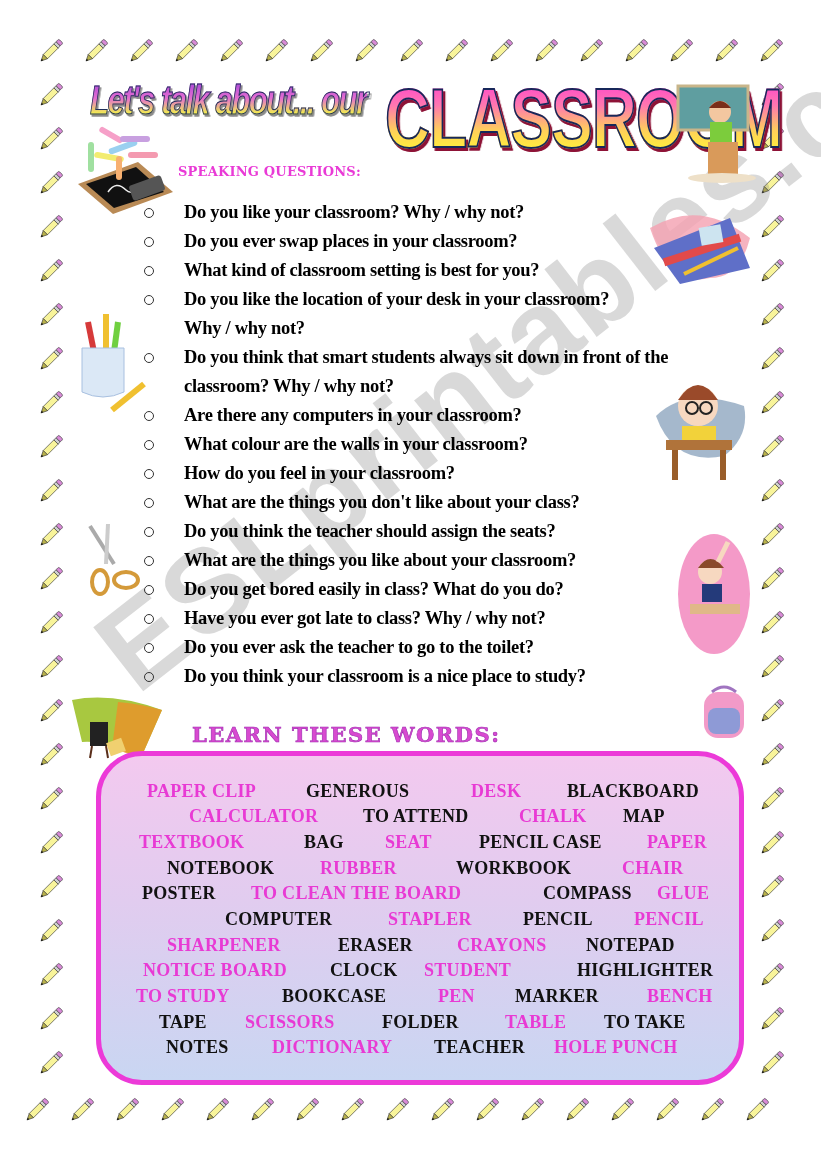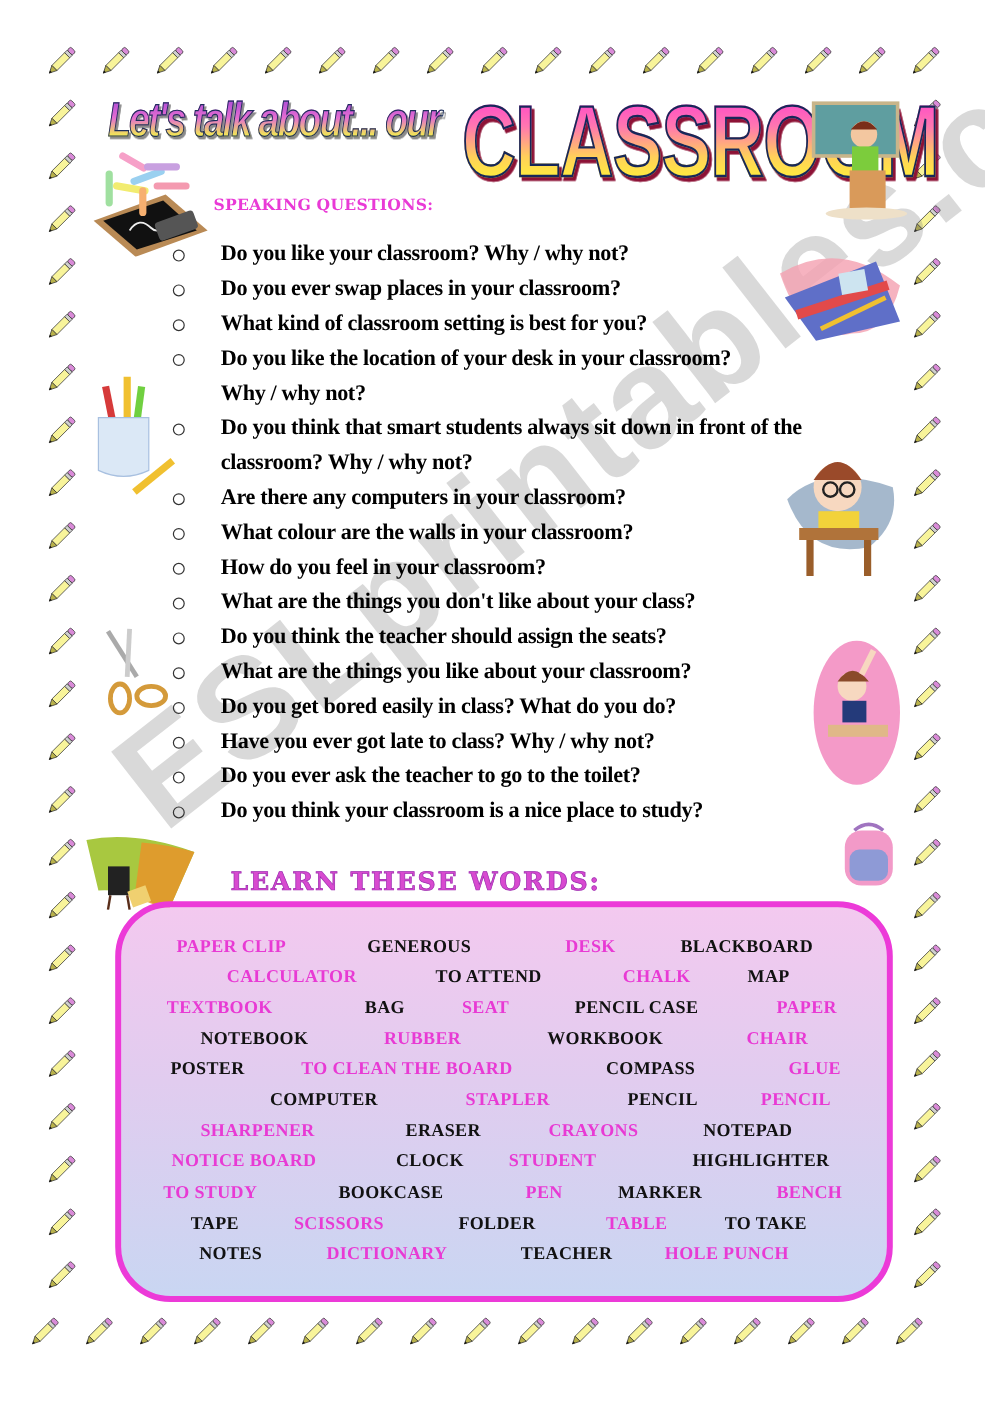--- a/index.html
+++ b/index.html
@@ -78,21 +78,21 @@
     border: 5px solid #ec3ad8; border-radius: 46px;
     background: linear-gradient(180deg, #f3c9ef 0%, #e1ccef 45%, #c9d6f2 100%);
     box-sizing: border-box;
   }
   .word-row {
     position: absolute; left: 0; width: 100%; height: 24px;
   }
   .word {
     position: absolute; top: 0;
     font-family: "Liberation Serif", serif; font-weight: bold;
-    font-size: 15px; letter-spacing: 0.3px; white-space: nowrap;
+    font-size: 18px; letter-spacing: 0.3px; white-space: nowrap;
   }
   .word.pink { color: #e83ad4; }
   .word.black { color: #111; }
 
   
   .watermark {
     position: absolute; left: 70px; top: 610px;
     font-family: "Liberation Sans", sans-serif; font-weight: bold;
     font-size: 118px; color: rgba(120,120,120,0.28);
     transform: rotate(-38deg); transform-origin: left top;
@@ -1138,21 +1138,21 @@
       </div>
       <div class="word-row" style="top: 102px;">
         <span class="word black" style="left: 66px;">NOTEBOOK</span>
         <span class="word pink" style="left: 219px; font-family: Liberation Serif, serif;">RUBBER</span>
         <span class="word black" style="left: 355px;">WORKBOOK</span>
         <span class="word pink" style="left: 521px;">CHAIR</span>
       </div>
       <div class="word-row" style="top: 127px;">
         <span class="word black" style="left: 41px;">POSTER</span>
         <span class="word pink" style="left: 150px;">TO CLEAN THE BOARD</span>
-        <span class="word black" style="left: 404px;">COMPASS</span>
+        <span class="word black" style="left: 442px;">COMPASS</span>
         <span class="word pink" style="left: 556px;">GLUE</span>
       </div>
       <div class="word-row" style="top: 153px; margin-left: 40px;">
         <span class="word black" style="left: 84px;">COMPUTER</span>
         <span class="word pink" style="left: 247px;">STAPLER</span>
         <span class="word black" style="left: 382px;">PENCIL</span>
         <span class="word pink" style="left: 493px;">PENCIL</span>
       </div>
       <div class="word-row" style="top: 179px;">
         <span class="word pink" style="left: 66px;">SHARPENER</span>

